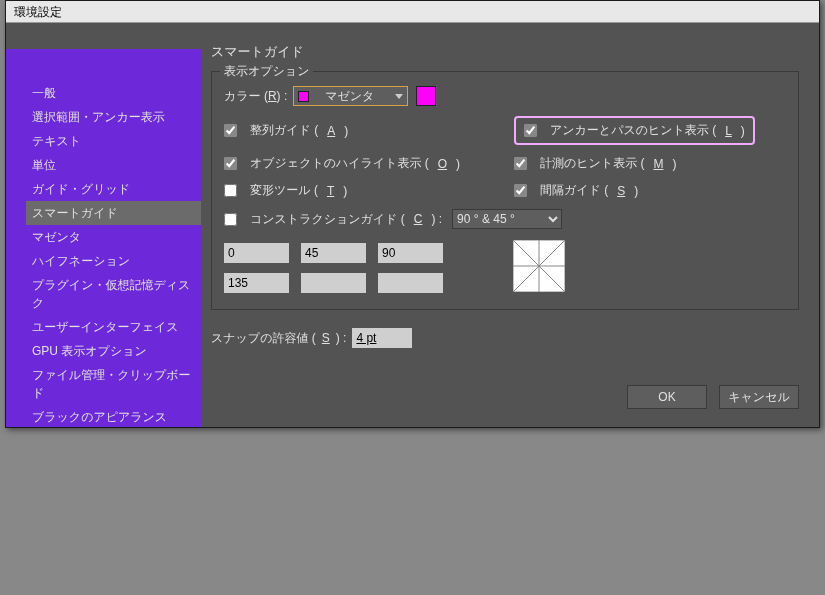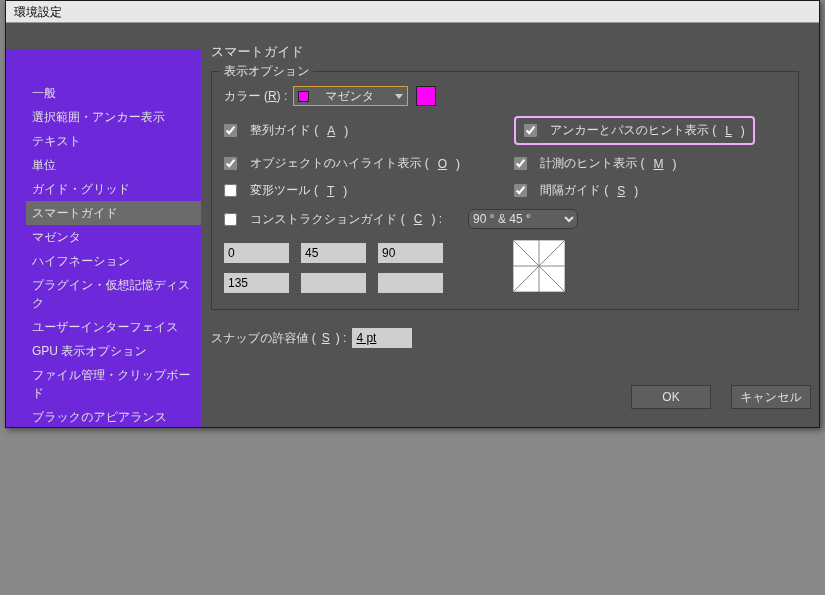--- a/index.html
+++ b/index.html
@@ -132,22 +132,22 @@
 }
 .preview-box {
   width: 52px; height: 52px;
   background: #fff;
   margin-left: 18px;
   position: relative;
 }
 .preview-box svg { width: 100%; height: 100%; }
 .buttons {
   position: absolute;
-  bottom: 18px; right: 8px;
-  display: flex; gap: 20px;
+  bottom: 18px; right: 20px;
+  display: flex; gap: 12px;
 }
 button.btn {
   width: 80px; height: 24px;
   background: #5e5e5e;
   color: #e0e0e0;
   border: 1px solid #3a3a3a;
   font-size: 12px;
   cursor: pointer;
 }
 .snap-row { display: flex; align-items: center; gap: 6px; margin-top: 2px; }
@@ -255,21 +255,21 @@
           </div>
         </div>
 
         <div class="row">
           <label class="lbl">
             <input type="checkbox" style="">
             <span>コンストラクションガイド (</span>
               <span class="underline">C</span>
               <span>) :</span>
           </label>
-          <select class="combo" style="margin-left:26px; width:110px;border-radius:6px;">
+          <select class="combo" style="margin-left:10px; width:110px;">
             <option>90 °  &amp; 45 °</option>
           </select>
         </div>
 
         <div class="row last">
           <div class="angle-boxes">
             <div class="angle-col">
               <input class="num-field" value="0" style="">
               <input class="num-field" value="135" style="">
             </div>

